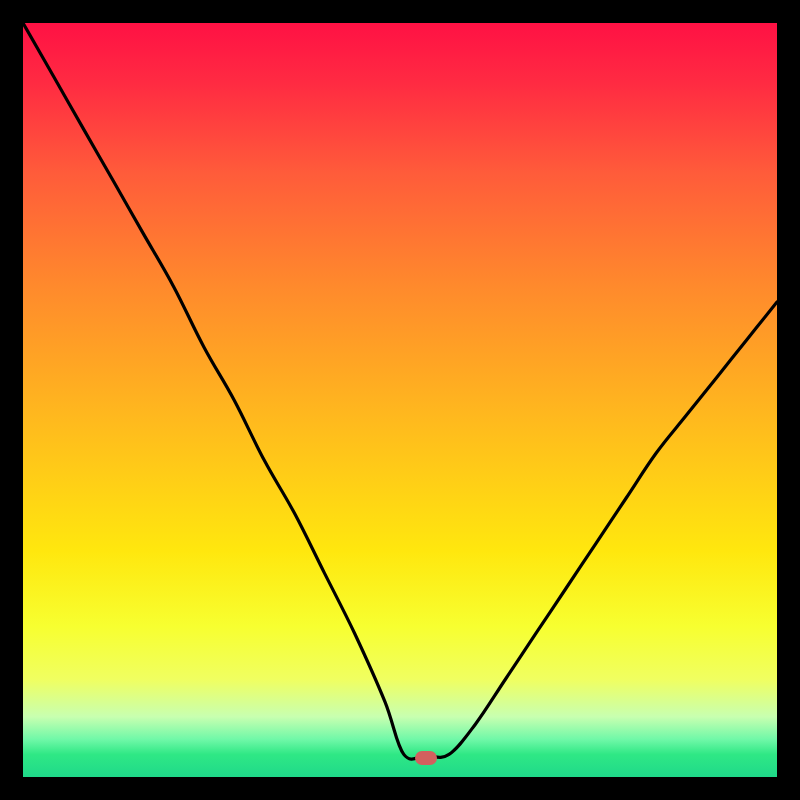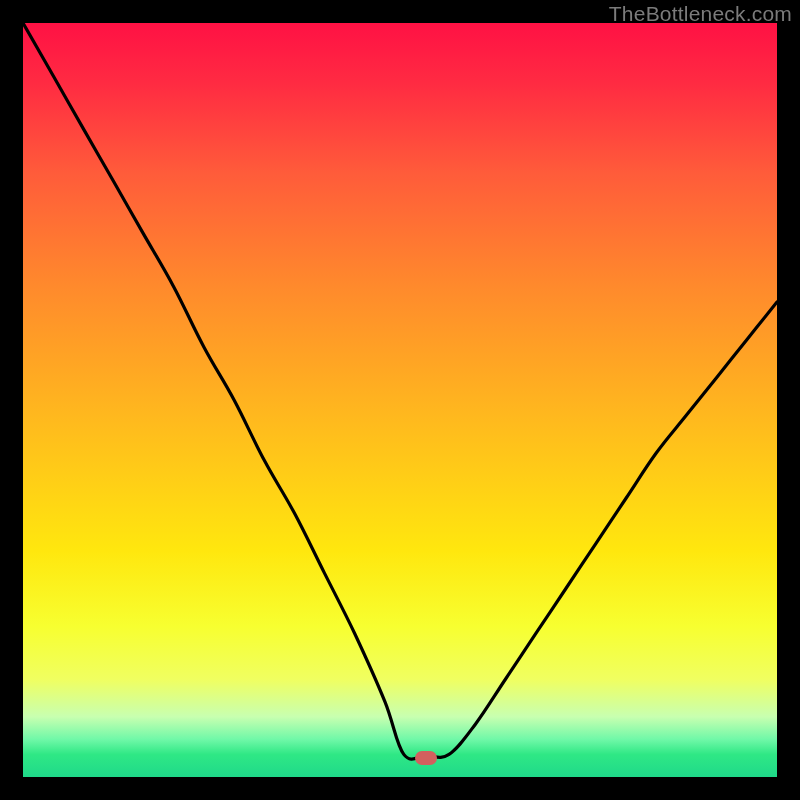--- a/index.html
+++ b/index.html
@@ -67,14 +67,13 @@
 </head>
 <body>
 
 <div class="frame">
   <div class="plot-area">
     <svg class="curve" viewBox="0 0 754 754" preserveAspectRatio="none">
       <path d="M 0.0 0.0 C 5.4 9.5 19.3 33.8 30.2 52.8 C 41.0 71.8 49.5 86.6 60.3 105.6 C 71.2 124.6 79.6 139.3 90.5 158.3 C 101.3 177.3 109.8 192.1 120.6 211.1 C 131.5 230.1 139.9 243.5 150.8 263.9 C 161.7 284.3 170.1 303.9 181.0 324.2 C 191.8 344.6 200.3 356.6 211.1 377.0 C 222.0 397.4 230.4 417.0 241.3 437.3 C 252.1 457.7 260.6 469.7 271.4 490.1 C 282.3 510.5 290.7 528.7 301.6 550.4 C 312.5 572.1 320.9 587.7 331.8 610.7 C 342.6 633.8 353.1 656.9 361.9 678.6 C 370.7 700.3 373.3 721.6 380.8 731.4 C 388.2 741.2 395.2 732.9 403.4 732.9 C 411.5 732.9 417.2 737.1 426.0 731.4 C 434.8 725.7 442.2 714.8 452.4 701.2 C 462.6 687.6 471.7 672.3 482.6 656.0 C 493.4 639.7 501.9 627.0 512.7 610.7 C 523.6 594.5 532.0 581.8 542.9 565.5 C 553.7 549.2 562.2 536.5 573.0 520.3 C 583.9 504.0 592.3 491.3 603.2 475.0 C 614.1 458.7 622.5 444.7 633.4 429.8 C 644.2 414.9 652.7 405.7 663.5 392.1 C 674.4 378.5 682.8 368.0 693.7 354.4 C 704.5 340.8 713.0 330.3 723.8 316.7 C 734.7 303.1 748.6 285.8 754.0 279.0 " fill="none" stroke="#000" stroke-width="3.2" stroke-linecap="round" stroke-linejoin="round"></path>
     </svg>
     <div class="marker" style="left: 403.39px; top: 735.15px; background: rgb(210, 96, 94);"></div>
   </div>
-  <div class="watermark">TheBottleneck.com</div>
 </div>
 
 </body></html>

